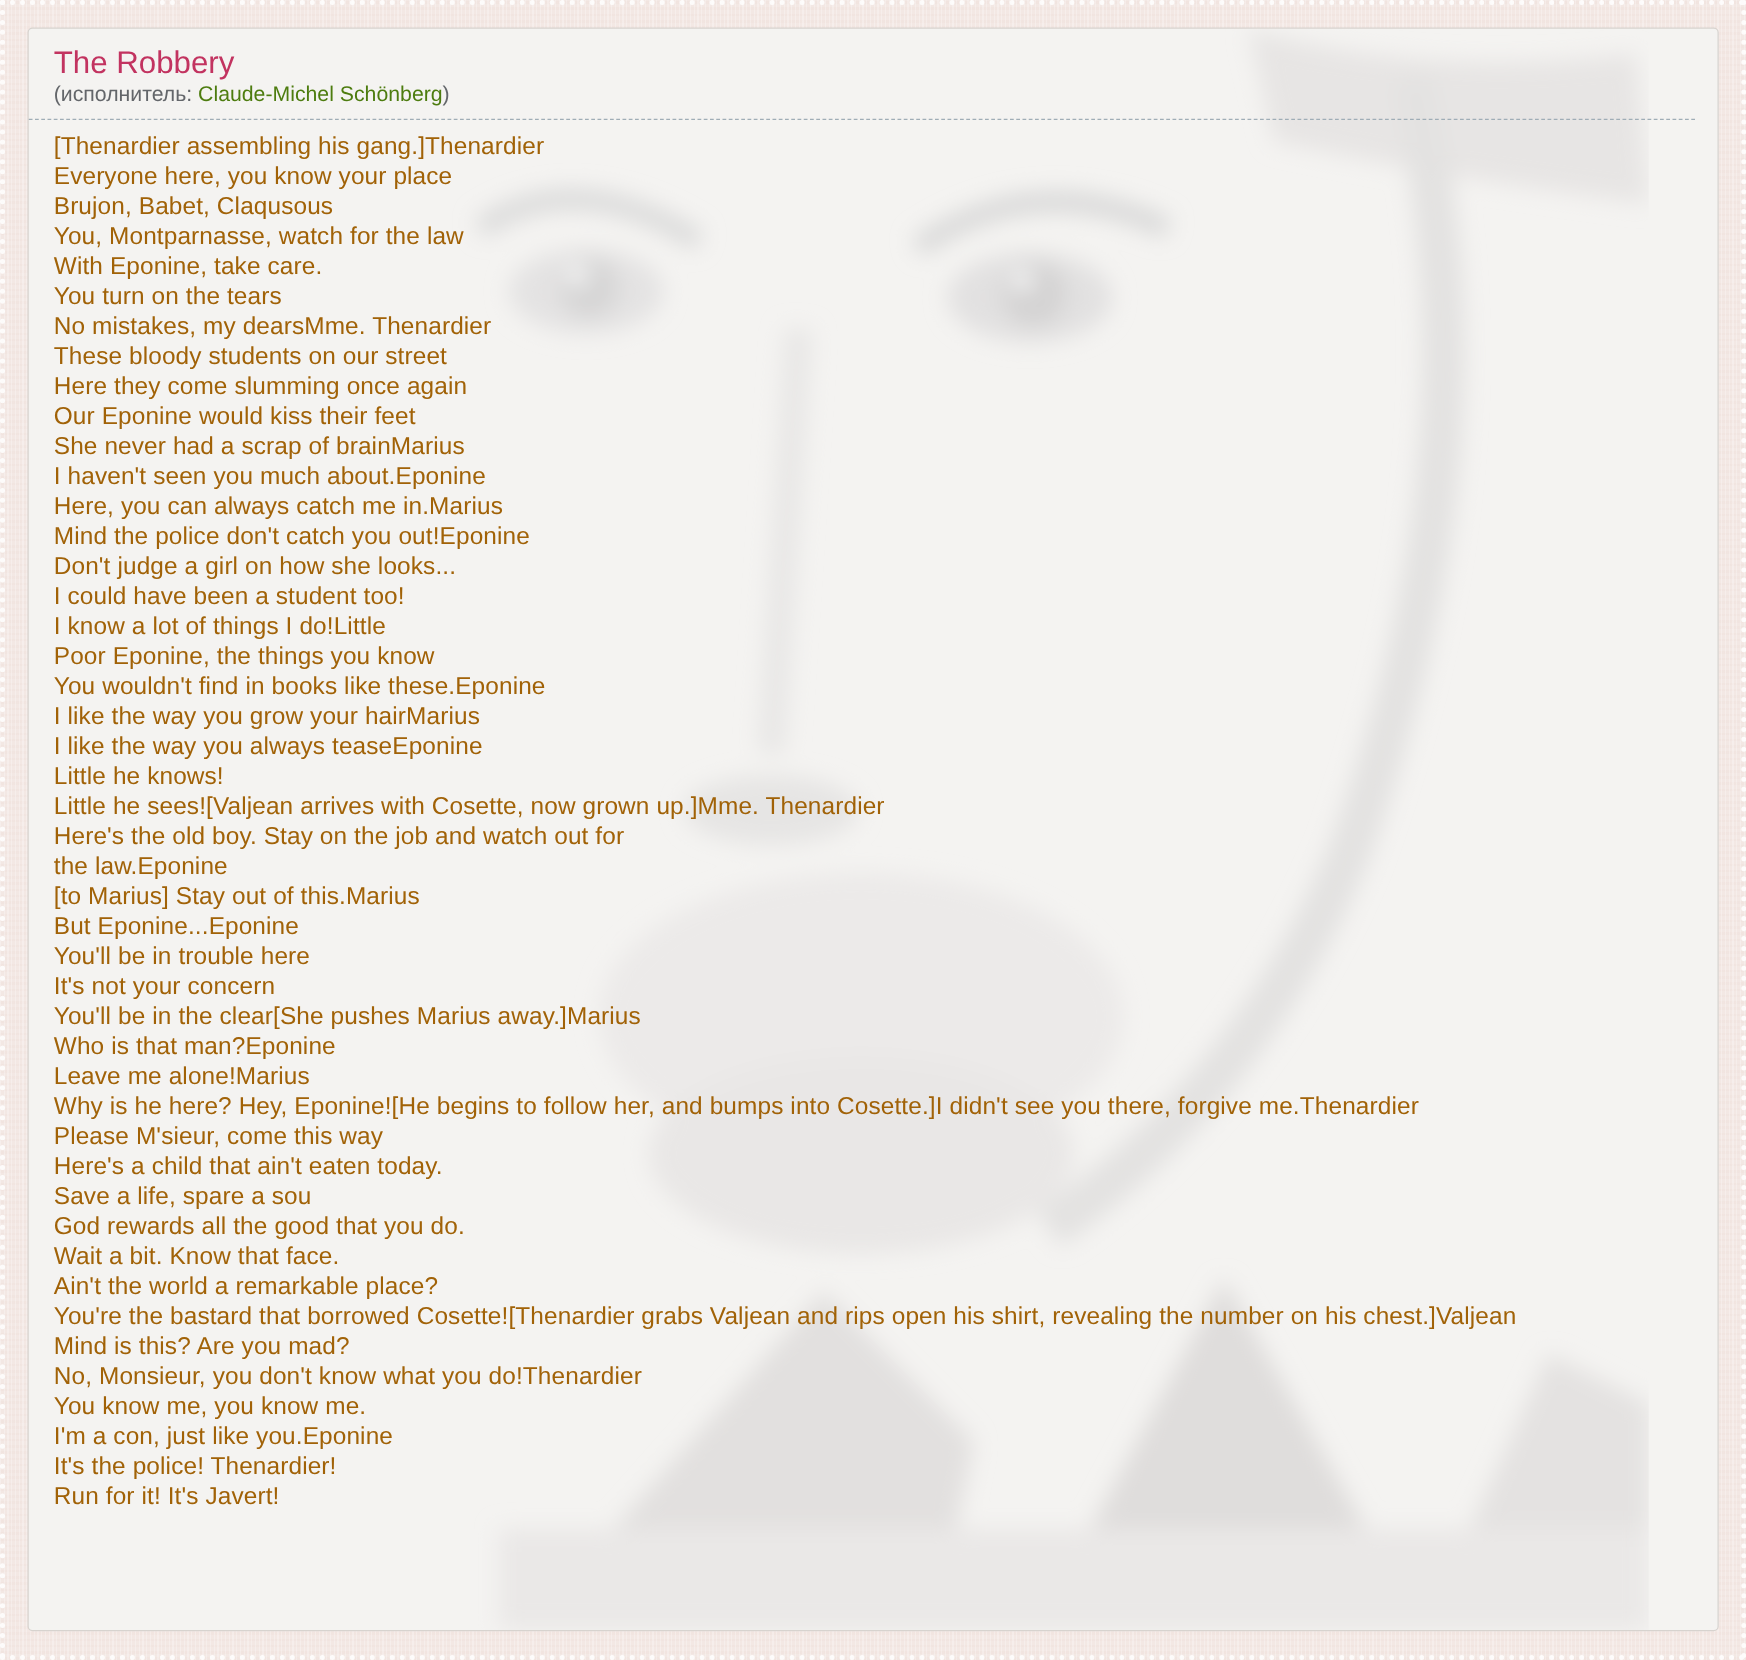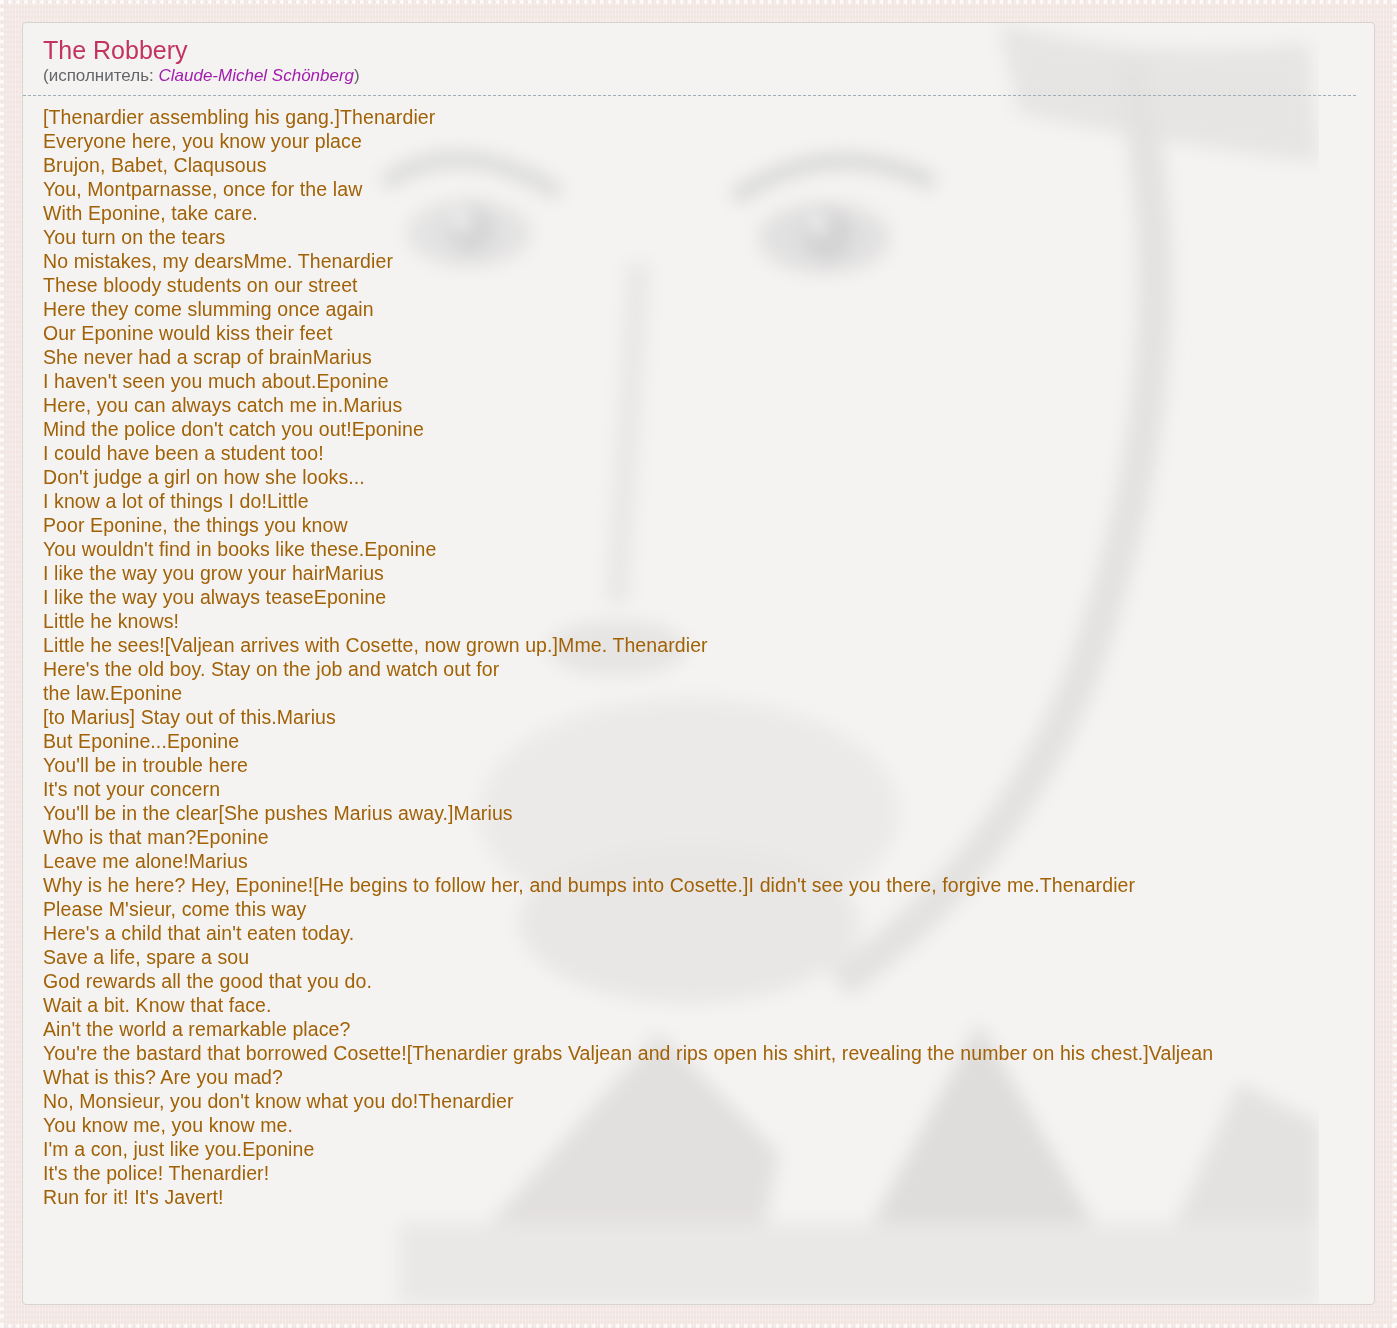--- a/index.html
+++ b/index.html
@@ -59,24 +59,23 @@
     font-weight: normal;
     margin: 0;
   }
   .subtitle {
     font-size: 17px;
     line-height: 21px;
     color: #63666a;
     margin-top: 1px;
   }
   .artist-link {
-    color: #a21caf;
+    color: #4d7c0f;
     text-decoration: none;
     cursor: pointer;
-    font-style: italic;
   }
   .lyrics {
     position: relative;
     padding: 9px 0 0 20px;
     z-index: 2;
   }
   .lyric-line {
     font-size: 19.5px;
     line-height: 24px;
     color: #a16207;
@@ -130,33 +129,33 @@
 
   <div class="header">
     <h1 class="title">The Robbery</h1>
     <div class="subtitle"><span>(исполнитель: </span><a class="artist-link">Claude-Michel Schönberg</a><span>)</span></div>
   </div>
 
   <div class="lyrics">
       <div class="lyric-line">[Thenardier assembling his gang.]Thenardier</div>
       <div class="lyric-line">Everyone here, you know your place</div>
       <div class="lyric-line">Brujon, Babet, Claqusous</div>
-      <div class="lyric-line">You, Montparnasse, once for the law</div>
+      <div class="lyric-line">You, Montparnasse, watch for the law</div>
       <div class="lyric-line">With Eponine, take care.</div>
       <div class="lyric-line">You turn on the tears</div>
       <div class="lyric-line">No mistakes, my dearsMme. Thenardier</div>
       <div class="lyric-line">These bloody students on our street</div>
       <div class="lyric-line">Here they come slumming once again</div>
       <div class="lyric-line">Our Eponine would kiss their feet</div>
       <div class="lyric-line">She never had a scrap of brainMarius</div>
       <div class="lyric-line">I haven't seen you much about.Eponine</div>
       <div class="lyric-line">Here, you can always catch me in.Marius</div>
       <div class="lyric-line">Mind the police don't catch you out!Eponine</div>
+      <div class="lyric-line">Don't judge a girl on how she looks...</div>
       <div class="lyric-line">I could have been a student too!</div>
-      <div class="lyric-line">Don't judge a girl on how she looks...</div>
       <div class="lyric-line">I know a lot of things I do!Little</div>
       <div class="lyric-line">Poor Eponine, the things you know</div>
       <div class="lyric-line">You wouldn't find in books like these.Eponine</div>
       <div class="lyric-line">I like the way you grow your hairMarius</div>
       <div class="lyric-line">I like the way you always teaseEponine</div>
       <div class="lyric-line">Little he knows!</div>
       <div class="lyric-line">Little he sees![Valjean arrives with Cosette, now grown up.]Mme. Thenardier</div>
       <div class="lyric-line">Here's the old boy. Stay on the job and watch out for</div>
       <div class="lyric-line">the law.Eponine</div>
       <div class="lyric-line">[to Marius] Stay out of this.Marius</div>
@@ -167,21 +166,21 @@
       <div class="lyric-line">Who is that man?Eponine</div>
       <div class="lyric-line">Leave me alone!Marius</div>
       <div class="lyric-line">Why is he here? Hey, Eponine![He begins to follow her, and bumps into Cosette.]I didn't see you there, forgive me.Thenardier</div>
       <div class="lyric-line">Please M'sieur, come this way</div>
       <div class="lyric-line">Here's a child that ain't eaten today.</div>
       <div class="lyric-line">Save a life, spare a sou</div>
       <div class="lyric-line">God rewards all the good that you do.</div>
       <div class="lyric-line">Wait a bit. Know that face.</div>
       <div class="lyric-line">Ain't the world a remarkable place?</div>
       <div class="lyric-line">You're the bastard that borrowed Cosette![Thenardier grabs Valjean and rips open his shirt, revealing the number on his chest.]Valjean</div>
-      <div class="lyric-line">What is this? Are you mad?</div>
+      <div class="lyric-line">Mind is this? Are you mad?</div>
       <div class="lyric-line">No, Monsieur, you don't know what you do!Thenardier</div>
       <div class="lyric-line">You know me, you know me.</div>
       <div class="lyric-line">I'm a con, just like you.Eponine</div>
       <div class="lyric-line">It's the police! Thenardier!</div>
       <div class="lyric-line">Run for it! It's Javert!</div>
     </div>
 
 </div>
 
 </body></html>

